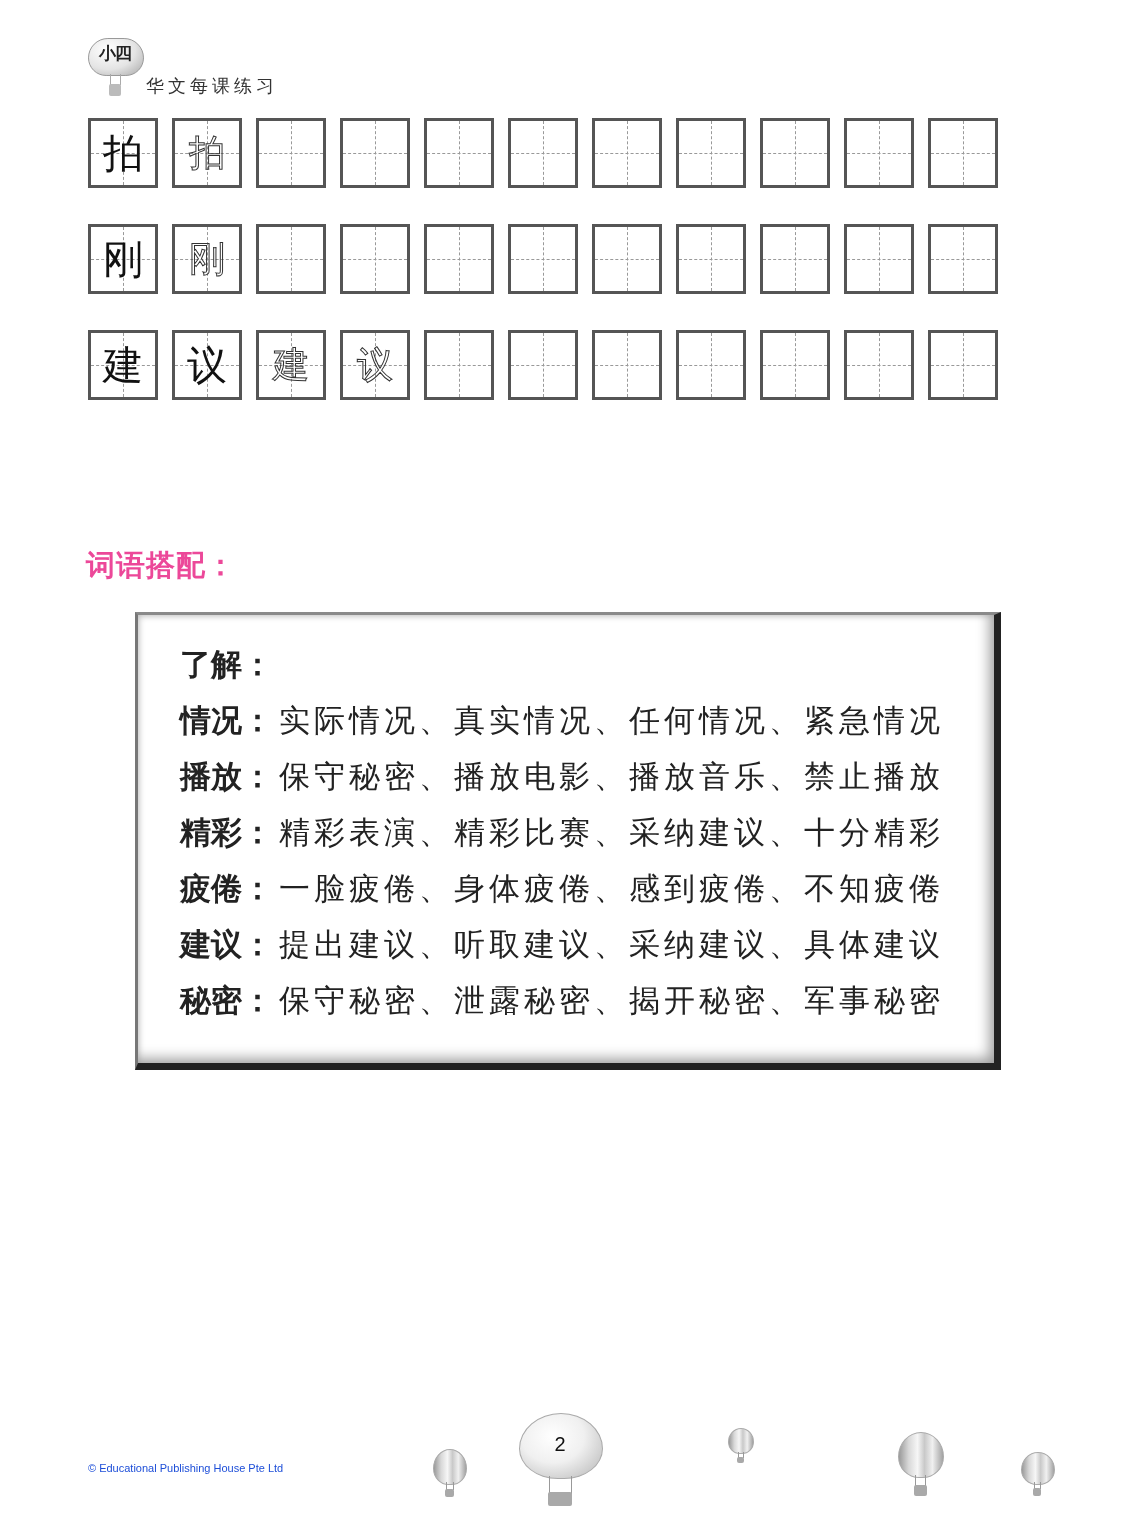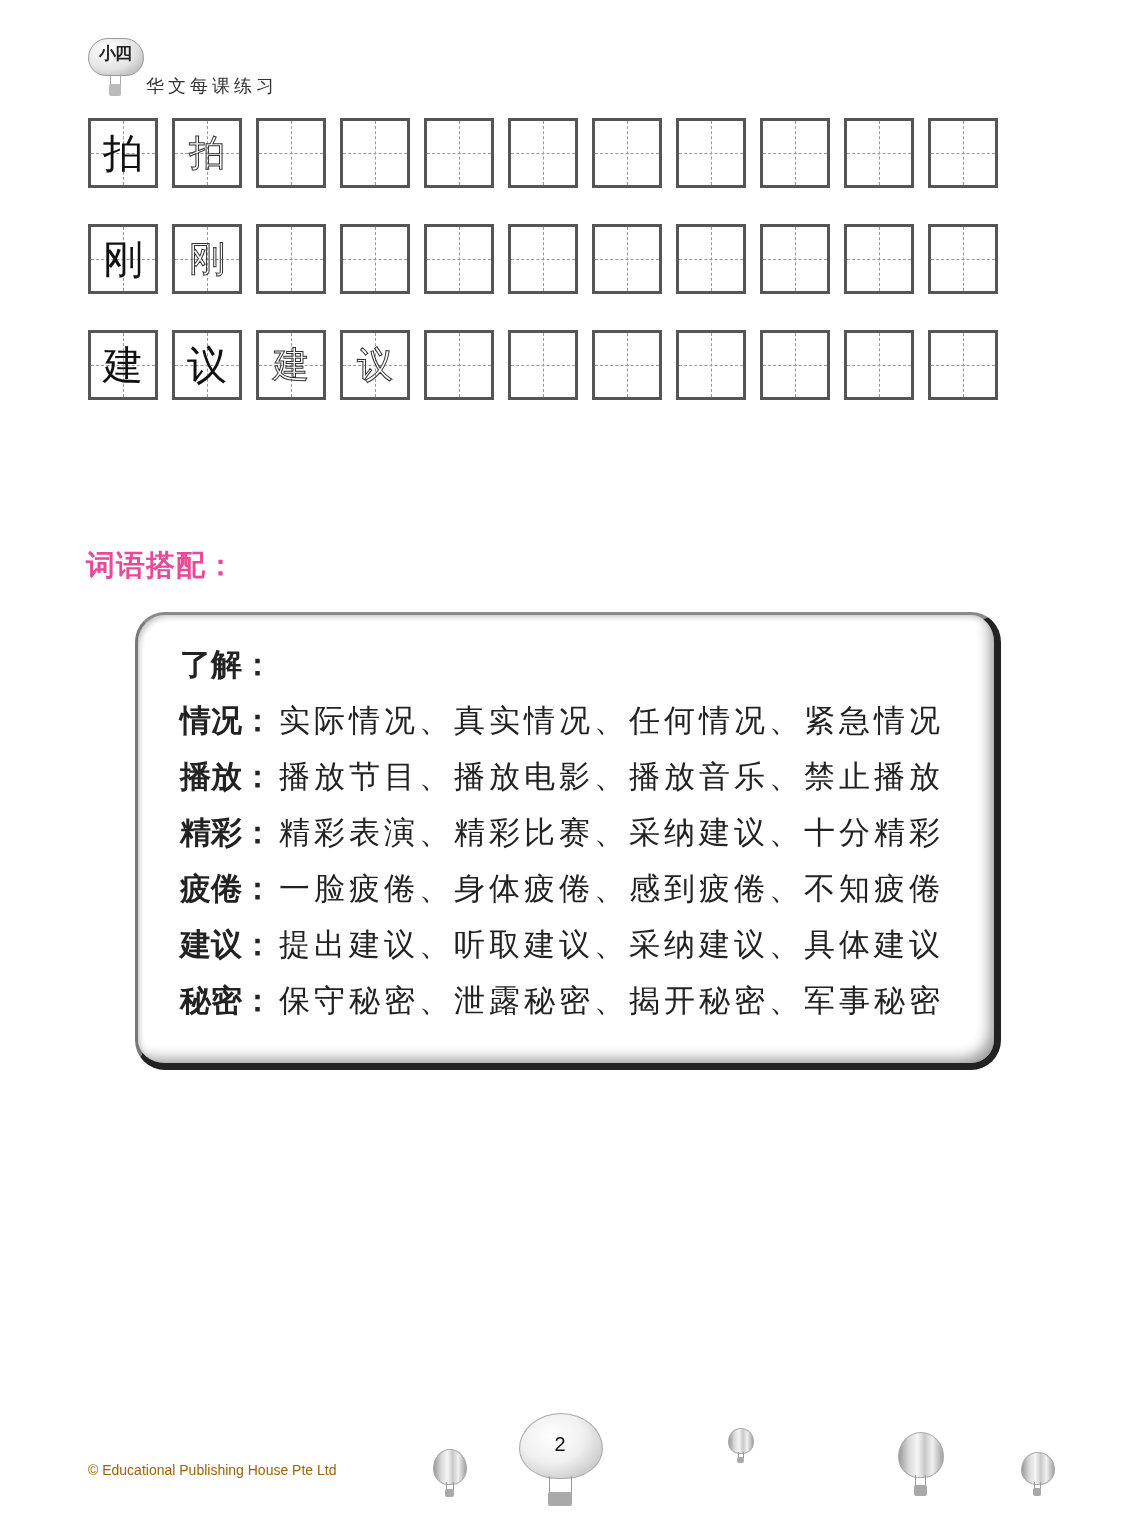--- a/index.html
+++ b/index.html
@@ -50,30 +50,29 @@
     position:absolute; left:86px; top:546px;
     font-size:29px; font-weight:bold; color:#ec4899; letter-spacing:1px;
   }
 
   .callout {
     position:absolute; left:135px; top:612px; width:856px; height:448px;
     background:#fff;
     border-top:3px solid #8a8a8a; border-left:3px solid #777;
     border-right:7px solid #222; border-bottom:7px solid #222;
     box-shadow: inset -10px -10px 14px -6px #9a9a9a, inset 4px 4px 6px -3px #bbb;
-    border-radius: 30px;
   }
   .colloc-line {
     position:absolute; left:42px; height:50px; display:flex; align-items:center; white-space:nowrap;
   }
   .colloc-key { font-family:"DejaVu Sans", sans-serif; font-weight:bold; font-size:31px; color:#222; }
   .colloc-vals { font-family:"DejaVu Serif", serif; font-size:31px; color:#222; letter-spacing:4px; margin-left:6px; }
 
   .footer-copy {
-    position:absolute; left:88px; top:1462px; font-size:14px; color:#a16207;
+    position:absolute; left:88px; top:1462px; font-size:11px; color:#1d4ed8;
     font-family:"Liberation Sans", sans-serif;
   }
   .balloon { position:absolute; }
   .balloon .env {
     position:absolute; left:0; top:0; border-radius:50% 50% 46% 46% / 54% 54% 46% 46%;
     background: linear-gradient(90deg, #9a9a9a 0%, #d8d8d8 22%, #f6f6f6 42%, #c9c9c9 58%, #f0f0f0 76%, #a2a2a2 100%);
     border:1px solid #aaa;
   }
   .balloon .basket { position:absolute; background:#a9a9a9; border-radius:2px; }
   .page-balloon .env {
@@ -163,21 +162,21 @@
 <div class="callout">
   <div class="colloc-line" style="top:25px">
     <span class="colloc-key">了解：</span>
   </div>
   <div class="colloc-line" style="top:81px">
     <span class="colloc-key">情况：</span>
     <span class="colloc-vals">实际情况、真实情况、任何情况、紧急情况</span>
   </div>
   <div class="colloc-line" style="top:137px">
     <span class="colloc-key">播放：</span>
-    <span class="colloc-vals">播放节目、播放电影、播放音乐、禁止播放</span>
+    <span class="colloc-vals">保守秘密、播放电影、播放音乐、禁止播放</span>
   </div>
   <div class="colloc-line" style="top:193px">
     <span class="colloc-key">精彩：</span>
     <span class="colloc-vals">精彩表演、精彩比赛、采纳建议、十分精彩</span>
   </div>
   <div class="colloc-line" style="top:249px">
     <span class="colloc-key">疲倦：</span>
     <span class="colloc-vals">一脸疲倦、身体疲倦、感到疲倦、不知疲倦</span>
   </div>
   <div class="colloc-line" style="top:305px">

